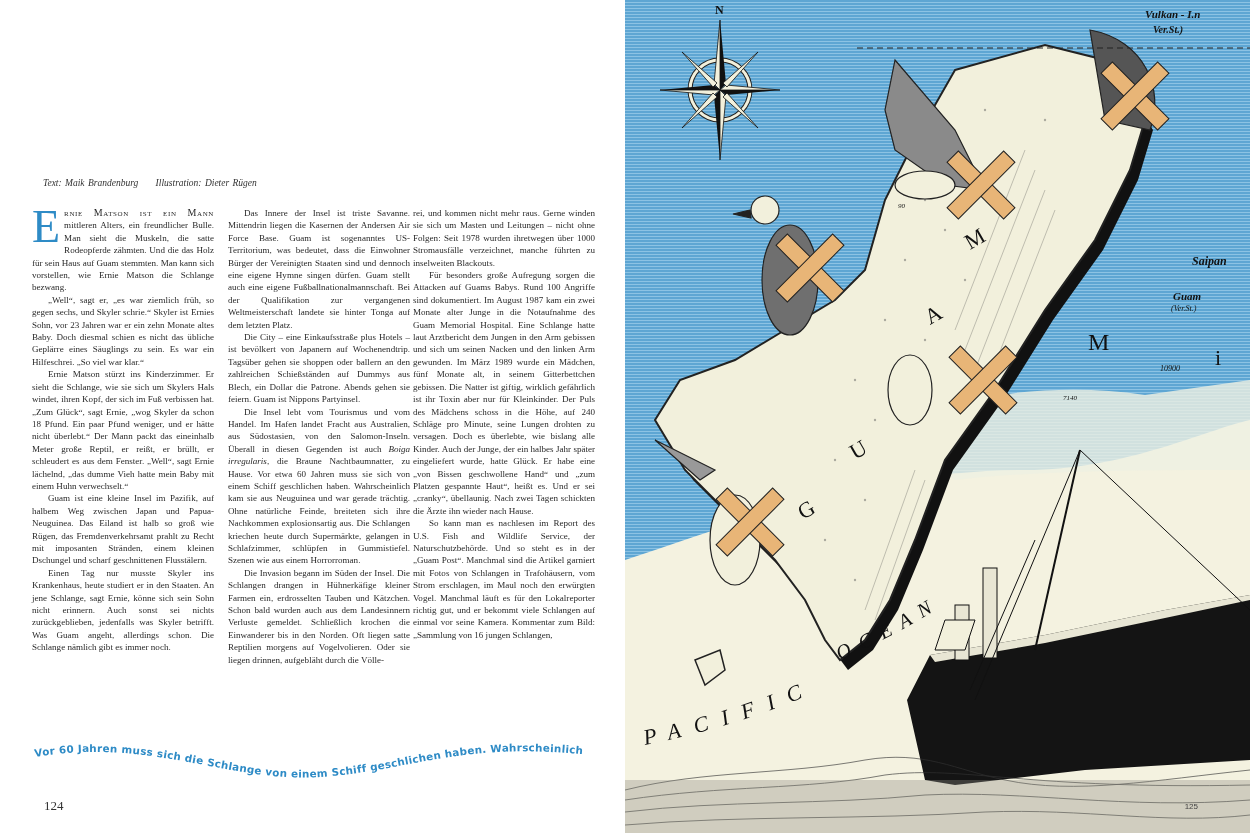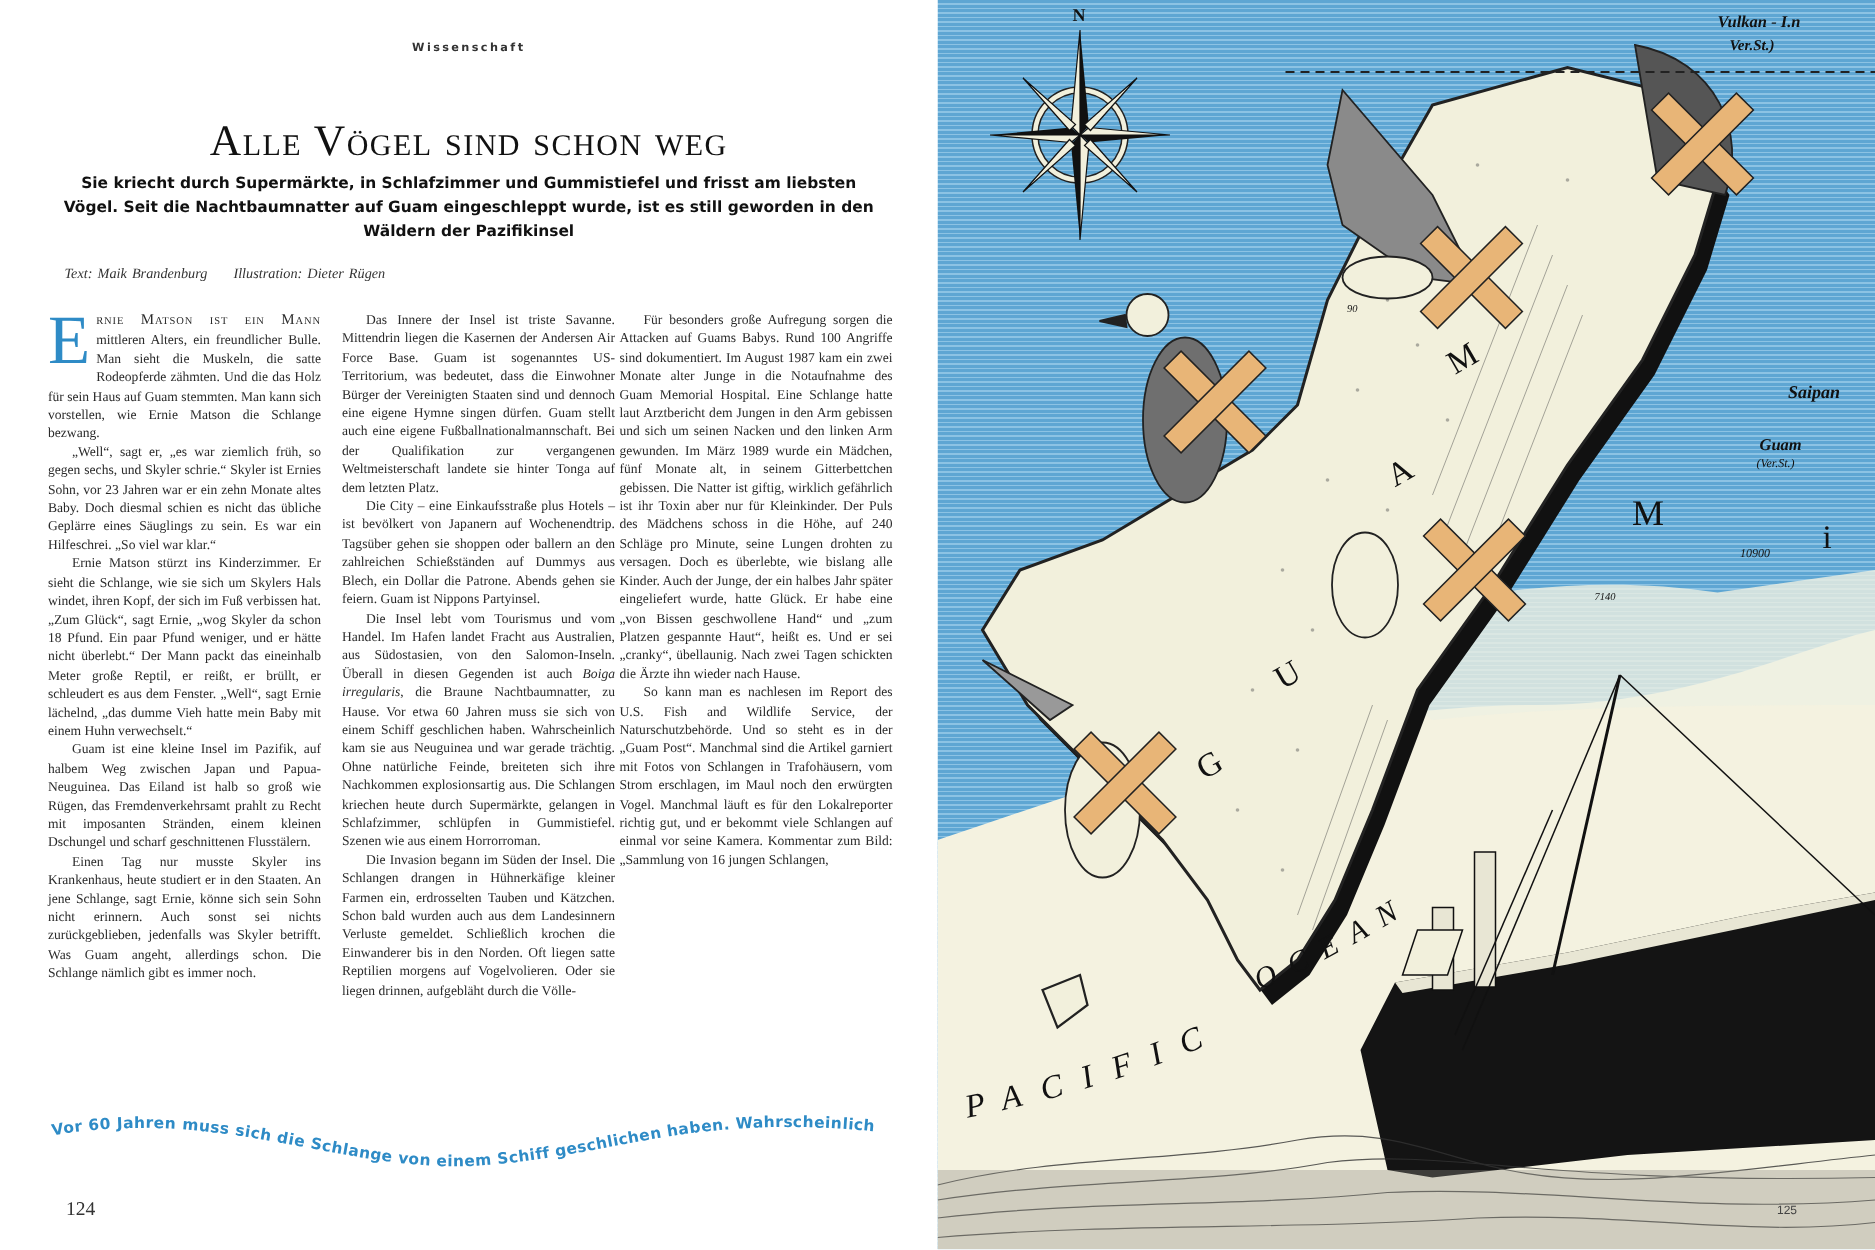--- a/index.html
+++ b/index.html
@@ -35,23 +35,20 @@
       repeating-linear-gradient(0deg, #5ea6d3 0px, #5ea6d3 2px, #8cc3e4 2px, #8cc3e4 3px); }
   .cream-sky { position:absolute; left:0; top:0; width:625px; height:833px; }
   .folio-right { position:absolute; right:52px; top:802px; font-size:8px; color:#444; font-family:"Liberation Sans", sans-serif; }
 </style>
 </head>
 <body>
 
 <div class="spread">
 
   <div class="left-page">
-    <div class="section-label">Wissenschaft</div>
-    <div class="headline">Alle Vögel sind schon weg</div>
-    <div class="deck">Sie kriecht durch Supermärkte, in Schlafzimmer und Gummistiefel und frisst am liebsten Vögel. Seit die Nachtbaumnatter auf Guam eingeschleppt wurde, ist es still geworden in den Wäldern der Pazifikinsel</div>
     <div class="byline">
       <span>Text: Maik Brandenburg</span>
       <span>Illustration: Dieter Rügen</span>
     </div>
 
     <div class="col col1">
       <p class="first"><span class="dropcap">E</span><span class="smallcaps">rnie Matson ist ein Mann</span><span> mittleren Alters, ein freundlicher Bulle. Man sieht die Muskeln, die satte Rodeopferde zähmten. Und die das Holz für sein Haus auf Guam stemmten. Man kann sich vorstellen, wie Ernie Matson die Schlange bezwang.</span></p>
       <p>„Well“, sagt er, „es war ziemlich früh, so gegen sechs, und Skyler schrie.“ Skyler ist Ernies Sohn, vor 23 Jahren war er ein zehn Monate altes Baby. Doch diesmal schien es nicht das übliche Geplärre eines Säuglings zu sein. Es war ein Hilfeschrei. „So viel war klar.“</p>
       <p>Ernie Matson stürzt ins Kinderzimmer. Er sieht die Schlange, wie sie sich um Skylers Hals windet, ihren Kopf, der sich im Fuß verbissen hat. „Zum Glück“, sagt Ernie, „wog Skyler da schon 18 Pfund. Ein paar Pfund weniger, und er hätte nicht überlebt.“ Der Mann packt das eineinhalb Meter große Reptil, er reißt, er brüllt, er schleudert es aus dem Fenster. „Well“, sagt Ernie lächelnd, „das dumme Vieh hatte mein Baby mit einem Huhn verwechselt.“</p>
       <p>Guam ist eine kleine Insel im Pazifik, auf halbem Weg zwischen Japan und Papua-Neuguinea. Das Eiland ist halb so groß wie Rügen, das Fremdenverkehrsamt prahlt zu Recht mit imposanten Stränden, einem kleinen Dschungel und scharf geschnittenen Flusstälern.</p>
@@ -59,20 +56,21 @@
     </div>
 
     <div class="col col2">
       <p>Das Innere der Insel ist triste Savanne. Mittendrin liegen die Kasernen der Andersen Air Force Base. Guam ist sogenanntes US-Territorium, was bedeutet, dass die Einwohner Bürger der Vereinigten Staaten sind und dennoch eine eigene Hymne singen dürfen. Guam stellt auch eine eigene Fußballnationalmannschaft. Bei der Qualifikation zur vergangenen Weltmeisterschaft landete sie hinter Tonga auf dem letzten Platz.</p>
       <p>Die City – eine Einkaufsstraße plus Hotels – ist bevölkert von Japanern auf Wochenendtrip. Tagsüber gehen sie shoppen oder ballern an den zahlreichen Schießständen auf Dummys aus Blech, ein Dollar die Patrone. Abends gehen sie feiern. Guam ist Nippons Partyinsel.</p>
       <p><span>Die Insel lebt vom Tourismus und vom Handel. Im Hafen landet Fracht aus Australien, aus Südostasien, von den Salomon-Inseln. Überall in diesen Gegenden ist auch </span><em>Boiga irregularis</em><span>, die Braune Nachtbaumnatter, zu Hause. Vor etwa 60 Jahren muss sie sich von einem Schiff geschlichen haben. Wahrscheinlich kam sie aus Neuguinea und war gerade trächtig. Ohne natürliche Feinde, breiteten sich ihre Nachkommen explosionsartig aus. Die Schlangen kriechen heute durch Supermärkte, gelangen in Schlafzimmer, schlüpfen in Gummistiefel. Szenen wie aus einem Horrorroman.</span></p>
       <p>Die Invasion begann im Süden der Insel. Die Schlangen drangen in Hühnerkäfige kleiner Farmen ein, erdrosselten Tauben und Kätzchen. Schon bald wurden auch aus dem Landesinnern Verluste gemeldet. Schließlich krochen die Einwanderer bis in den Norden. Oft liegen satte Reptilien morgens auf Vogelvolieren. Oder sie liegen drinnen, aufgebläht durch die Völle-</p>
     </div>
 
     <div class="col col3">
+      <p class="first">rei, und kommen nicht mehr raus. Gerne winden sie sich um Masten und Leitungen – nicht ohne Folgen: Seit 1978 wurden ihretwegen über 1000 Stromausfälle verzeichnet, manche führten zu inselweiten Blackouts.</p>
       <p>Für besonders große Aufregung sorgen die Attacken auf Guams Babys. Rund 100 Angriffe sind dokumentiert. Im August 1987 kam ein zwei Monate alter Junge in die Notaufnahme des Guam Memorial Hospital. Eine Schlange hatte laut Arztbericht dem Jungen in den Arm gebissen und sich um seinen Nacken und den linken Arm gewunden. Im März 1989 wurde ein Mädchen, fünf Monate alt, in seinem Gitterbettchen gebissen. Die Natter ist giftig, wirklich gefährlich ist ihr Toxin aber nur für Kleinkinder. Der Puls des Mädchens schoss in die Höhe, auf 240 Schläge pro Minute, seine Lungen drohten zu versagen. Doch es überlebte, wie bislang alle Kinder. Auch der Junge, der ein halbes Jahr später eingeliefert wurde, hatte Glück. Er habe eine „von Bissen geschwollene Hand“ und „zum Platzen gespannte Haut“, heißt es. Und er sei „cranky“, übellaunig. Nach zwei Tagen schickten die Ärzte ihn wieder nach Hause.</p>
       <p>So kann man es nachlesen im Report des U.S. Fish and Wildlife Service, der Naturschutzbehörde. Und so steht es in der „Guam Post“. Manchmal sind die Artikel garniert mit Fotos von Schlangen in Trafohäusern, vom Strom erschlagen, im Maul noch den erwürgten Vogel. Manchmal läuft es für den Lokalreporter richtig gut, und er bekommt viele Schlangen auf einmal vor seine Kamera. Kommentar zum Bild: „Sammlung von 16 jungen Schlangen,</p>
     </div>
 
     <div class="pullquote">
       <svg width="565" height="60" viewBox="0 0 565 60">
         <defs>
           <path id="wave" d="M 5 22 C 120 2, 200 48, 290 42 C 380 36, 430 6, 560 20" fill="none"></path>
         </defs>
         <text><textPath href="#wave">Vor 60 Jahren muss sich die Schlange von einem Schiff geschlichen haben. Wahrscheinlich kam sie aus Neuguinea</textPath></text>

